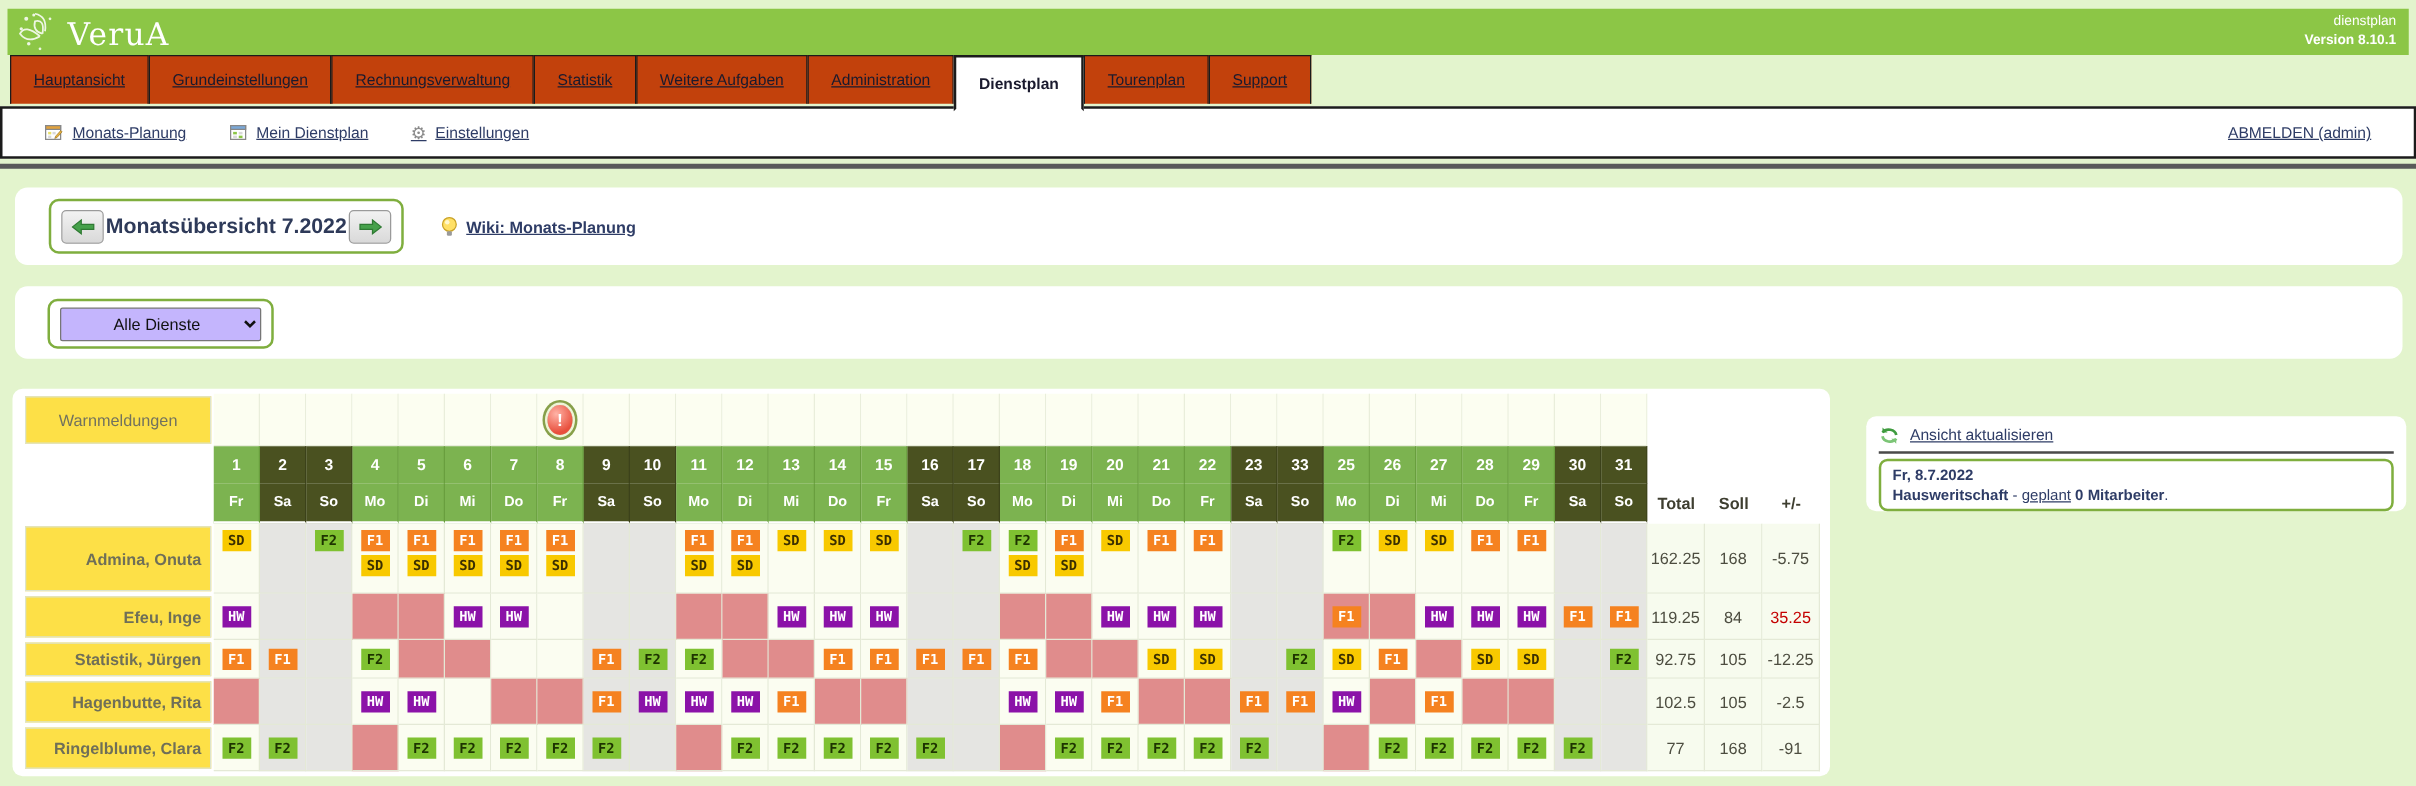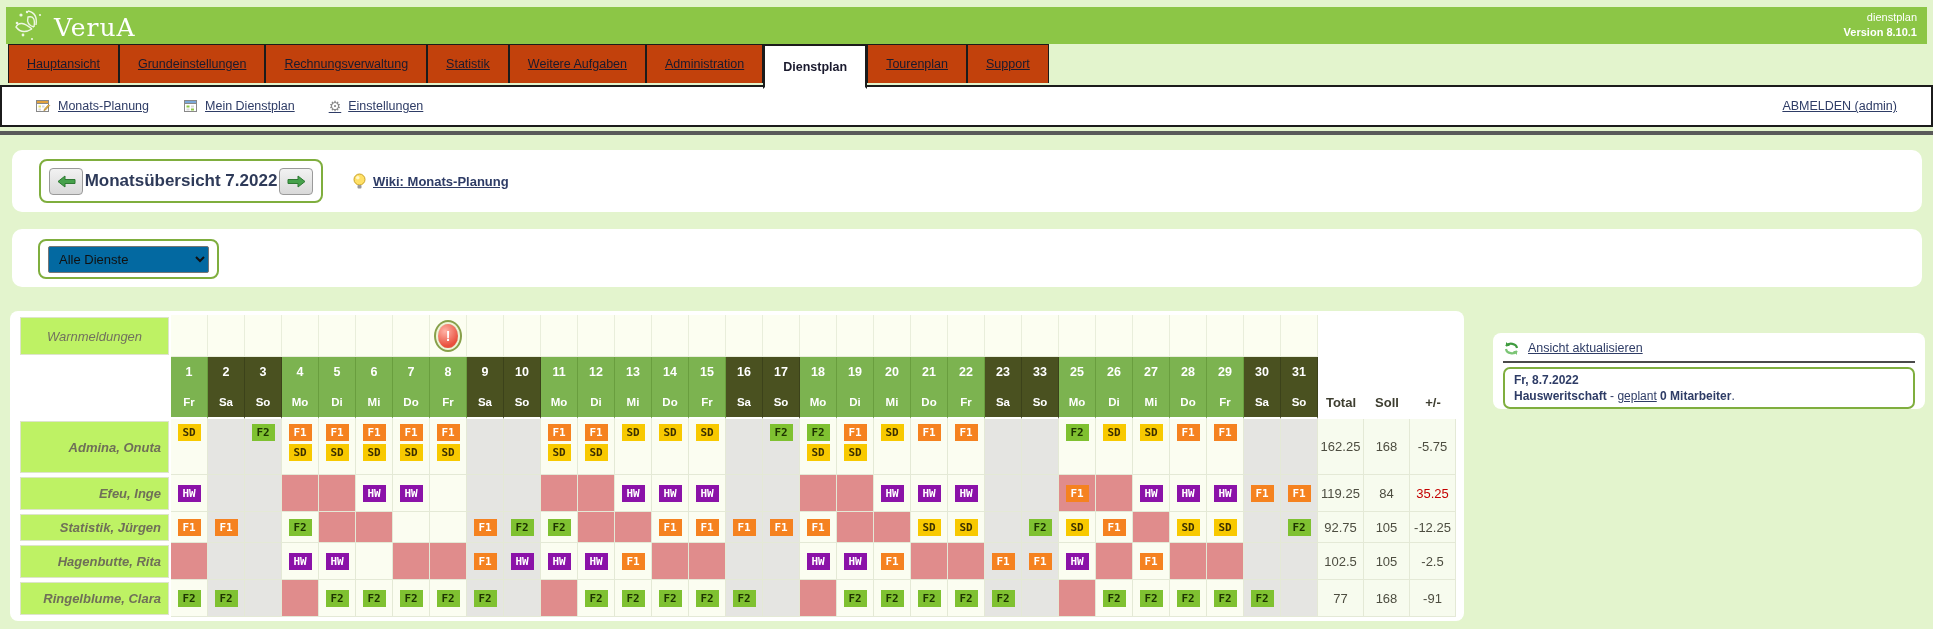--- a/index.html
+++ b/index.html
@@ -40,34 +40,34 @@
   .nav-btn { width:34px; height:27px; background:linear-gradient(#f2f2f2,#d9d9d9);
     border:1px solid #9a9a9a; border-radius:4px; display:flex; align-items:center;
     justify-content:center; cursor:pointer; }
   #month-title { font-size:17px; font-weight:bold; color:#2e3a59; }
   #wiki-link-wrap { position:absolute; left:340px; top:0; height:62px; display:flex; align-items:center; gap:6px; }
   #wiki-link { font-size:13px; font-weight:bold; color:#2e3c66; text-decoration:underline; cursor:pointer; }
 
   #panel-filter { left:12px; top:229px; width:1910px; height:58px; }
   #filter-box { position:absolute; left:26px; top:10px; width:181px; height:40px;
     border:2px solid #7fae3e; border-radius:8px; display:flex; align-items:center; justify-content:center; }
-  #service-select { width:161px; height:27px; font-size:13px; background:#0369a1;
+  #service-select { width:161px; height:27px; font-size:13px; background:#c4b5fd;
     border:1px solid #767676; border-radius:2px; color:#111; padding-left:6px;
-    font-family:"Liberation Sans", sans-serif; }
+    font-family:"Liberation Sans", sans-serif;text-align:center; }
 
   
   #panel-roster { left:10px; top:311px; width:1454px; height:310px; padding:4px 8px; border-radius:8px; }
   #roster-grid { display:grid;
     grid-template-columns:153px repeat(31, 37px) 46px 46px 46px;
     grid-template-rows:42px 30px 32px 56px 37px 31px 37px 37px; }
   .cell { position:relative; }
   .label-cell { background:#fff; }
-  .label-inner { position:absolute; inset:2px; border:1px solid #dde4cb; background:#bef264;
+  .label-inner { position:absolute; inset:2px; border:1px solid #dde4cb; background:#fde047;
     display:flex; align-items:center; justify-content:flex-end; padding-right:7px;
-    font-size:13px; font-weight:bold; color:#6f6f58; white-space:nowrap;font-style:italic; }
+    font-size:13px; font-weight:bold; color:#6f6f58; white-space:nowrap; }
   .label-inner.center { justify-content:center; font-weight:normal; color:#72725e; padding-right:0; }
   .warn-cell { background:#fcfef1; border-right:1px solid #e9eedb; border-bottom:1px solid #e9eedb;
     display:flex; align-items:center; justify-content:center; }
   .plain-cell { background:#fff; }
   .dayhead { display:flex; align-items:center; justify-content:center;
     color:#fff; font-weight:bold; font-size:12.5px; }
   .dayhead.wk  { background:#7cb350; border-right:1px solid #699e3e; }
   .dayhead.we  { background:#4a5120; border-right:1px solid #3c421a; }
   .dayhead.bottom { border-bottom:2px solid #fff; font-size:11.5px; }
   .tot-head { display:flex; align-items:center; justify-content:center; background:#fff;

